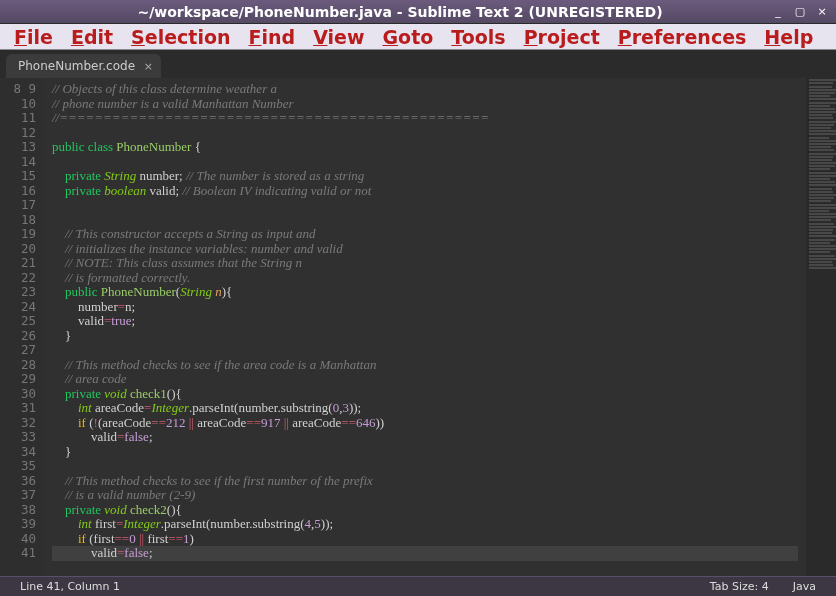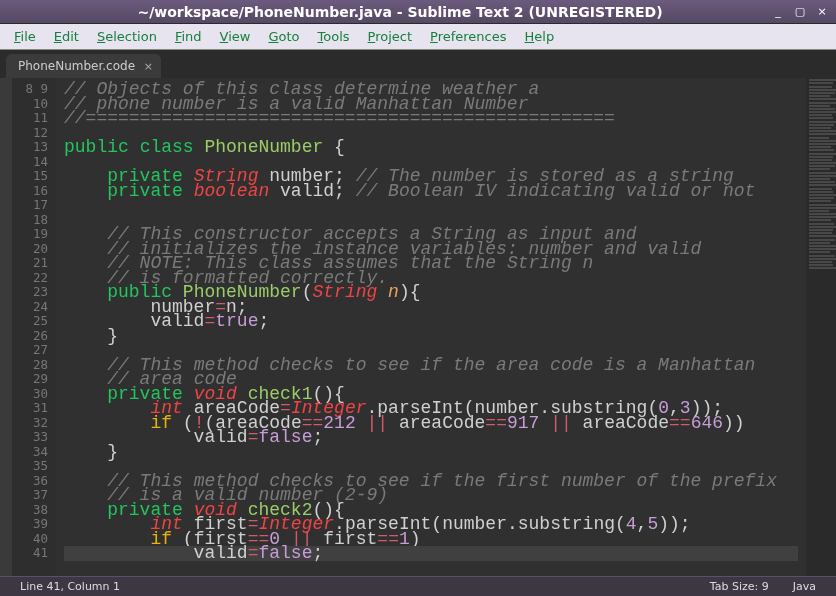--- a/index.html
+++ b/index.html
@@ -28,22 +28,23 @@
 }
 .menubar {
   height: 26px;
   background: #e8e4ef;
   display: flex; align-items: center;
   padding: 0 6px;
   gap: 2px;
   border-bottom: 1px solid #888;
 }
 .menubar .menu {
-  padding: 2px 8px; color: #15803d; font-size: 13px;
+  padding: 2px 8px; color: #b91c1c; font-size: 19px;
   cursor: pointer;
+  font-weight: bold;
 }
 .menubar .menu .ul { text-decoration: underline; }
 .tabbar {
   height: 28px;
   background: #2b2b2b;
   display: flex; align-items: flex-end;
   padding: 0 6px;
 }
 .tab {
   background: #3b3b3b;
@@ -55,37 +56,36 @@
   cursor: pointer;
 }
 .tab .close {
   position: absolute; right: 8px; top: 50%; transform: translateY(-50%);
   color: #aaa; font-size: 11px; cursor:pointer;
 }
 .editor-wrap {
   position: relative;
   background: #303030;
   height: calc(596px - 24px - 26px - 28px - 20px);
-  margin-left: 12px;
 }
 .gutter {
   position: absolute; left: 0; top: 0; width: 44px; bottom: 0;
   background: #2e2e2e;
   color: #777;
   font-family: "DejaVu Sans Mono","Consolas",monospace;
   font-size: 12.5px;
   text-align: right;
   padding-right: 8px;
   line-height: 14.5px;
   padding-top: 4px;
 }
 .code {
   position: absolute; left: 44px; right: 30px; top: 0; bottom: 0;
-  font-family: Liberation Mono, monospace;
-  font-size: 18px;
+  font-family: Liberation Serif, serif;
+  font-size: 13px;
   line-height: 14.5px;
   color: #d8d8d8;
   white-space: pre;
   padding: 4px 8px;
 }
 .hl-line { background: #404040; display:inline-block; min-width:100%; }
 .minimap {
   position: absolute; right: 0; top: 0; width: 30px; bottom: 0;
   background: #2a2a2a;
   overflow:hidden;
@@ -104,21 +104,21 @@
   font-size: 11px;
   padding: 0 8px;
 }
 .statusbar .spacer { flex: 1; }
 .statusbar .seg { padding: 0 12px; }
 
 
 .c-cmt { color: #7a7a7a; font-style: italic; }
 .c-kw  { color: #eab308; }
 .c-stor{ color: #22c55e; }
-.c-type{ color: #ef4444; font-style: italic; }
+.c-type{ color: #84cc16; font-style: italic; }
 .c-fn  { color: #9acd68; }
 .c-num { color: #c79dd7; }
 .c-var { color: #d0d0d0; }
 .c-const{ color: #c79dd7; }
 .c-op  { color: #d15a6e; }
 .c-par { color: #d0d0d0; }
 .c-param{ color: #e6a35b; font-style: italic; }
 </style>
 </head>
 <body>
@@ -250,15 +250,15 @@
       <div class="mm-line" style="width: 30px;"></div>
       <div class="mm-line" style="width: 23px;"></div>
       <div class="mm-line" style="width: 24px;"></div>
       <div class="mm-line" style="width: 31px;"></div>
     </div>
 </div>
 
 <div class="statusbar">
   <div class="seg">Line 41, Column 1</div>
   <div class="spacer"></div>
-  <div class="seg">Tab Size: 9</div>
+  <div class="seg">Tab Size: 4</div>
   <div class="seg">Java</div>
 </div>
 
 </body></html>

